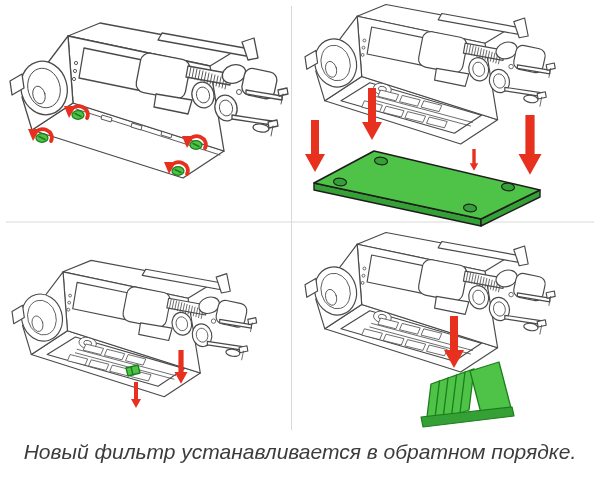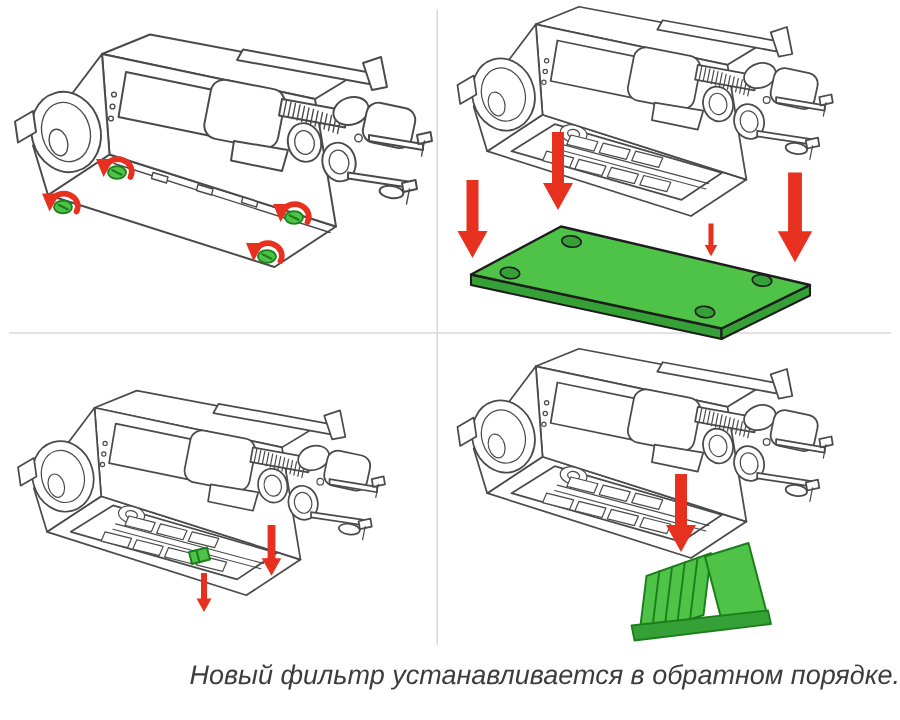--- a/index.html
+++ b/index.html
@@ -15,22 +15,22 @@
   .green-side{fill:var(--green-side);stroke:var(--green-outline);stroke-width:1.2;stroke-linejoin:round;}
   .plate-face{fill:var(--highlight-green);stroke:var(--plate-outline);stroke-width:1.6;stroke-linejoin:round;}
   .plate-side{fill:var(--green-side);stroke:var(--plate-outline);stroke-width:1.4;stroke-linejoin:round;}
   .plate-hole{fill:var(--green-side);stroke:var(--plate-outline);stroke-width:1.1;}
   
   .red-f  {fill:var(--arrow-red);stroke:none;}
   .red-arc{fill:none;stroke:var(--arrow-red);stroke-width:3.8;stroke-linecap:round;}
   .screw     {fill:var(--highlight-green);stroke:var(--green-outline);stroke-width:1.2;}
   .screw-slot{fill:none;stroke:var(--green-outline);stroke-width:1.4;stroke-linecap:round;}
   .divider{stroke:var(--divider);stroke-width:1;}
-  #caption{position:absolute;left:0;right:0;top:439px;text-align:right;
-           font-style:italic;font-size:18px;line-height:1.25;color:var(--caption-text);}
+  #caption{position:absolute;left:0;right:0;top:439px;text-align:center;
+           font-style:italic;font-size:21px;line-height:1.25;color:var(--caption-text);}
 </style>
 </head>
 <body>
 
 <div id="stage">
 
 <svg width="600" height="480" viewBox="0 0 600 480" aria-hidden="true">
   <defs>
 
     <g id="chassis">

